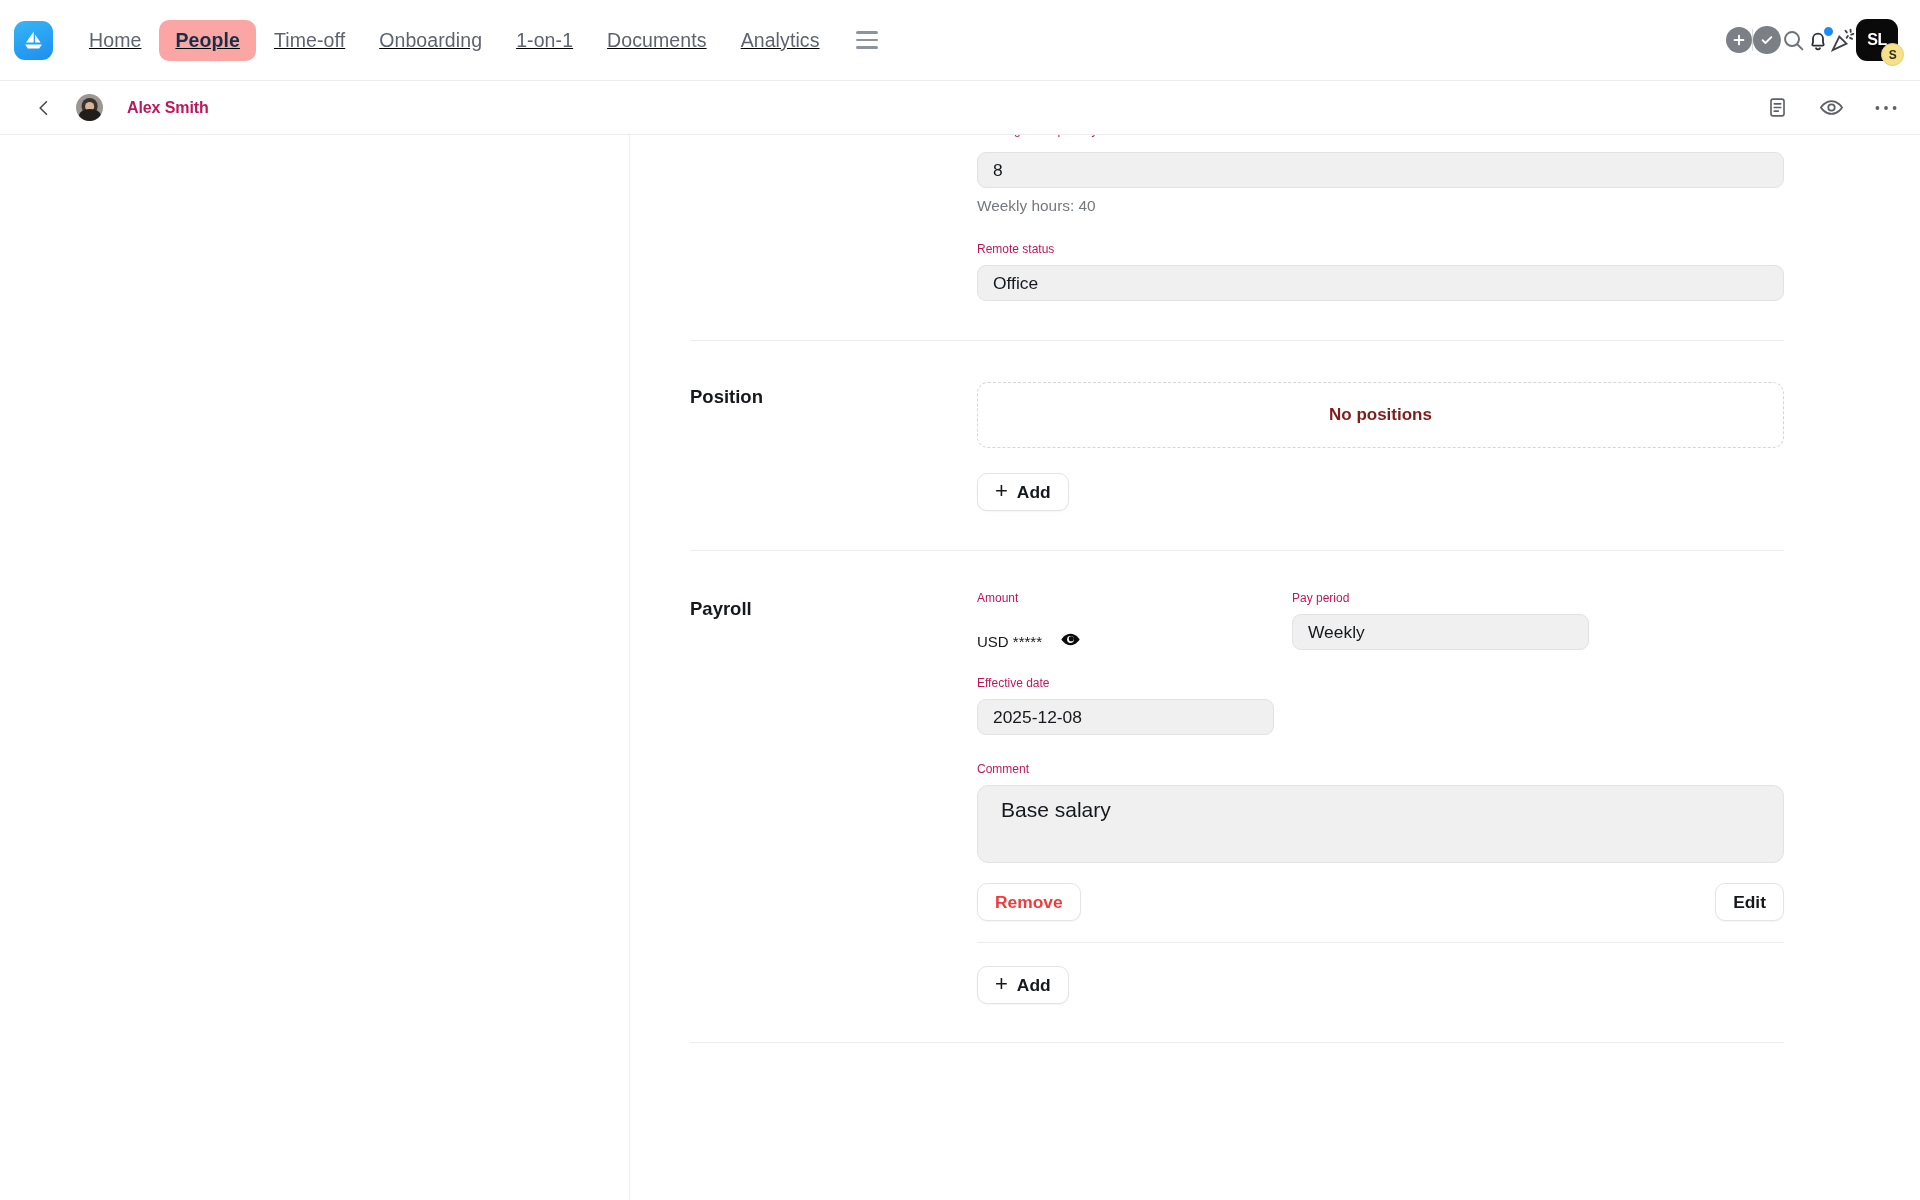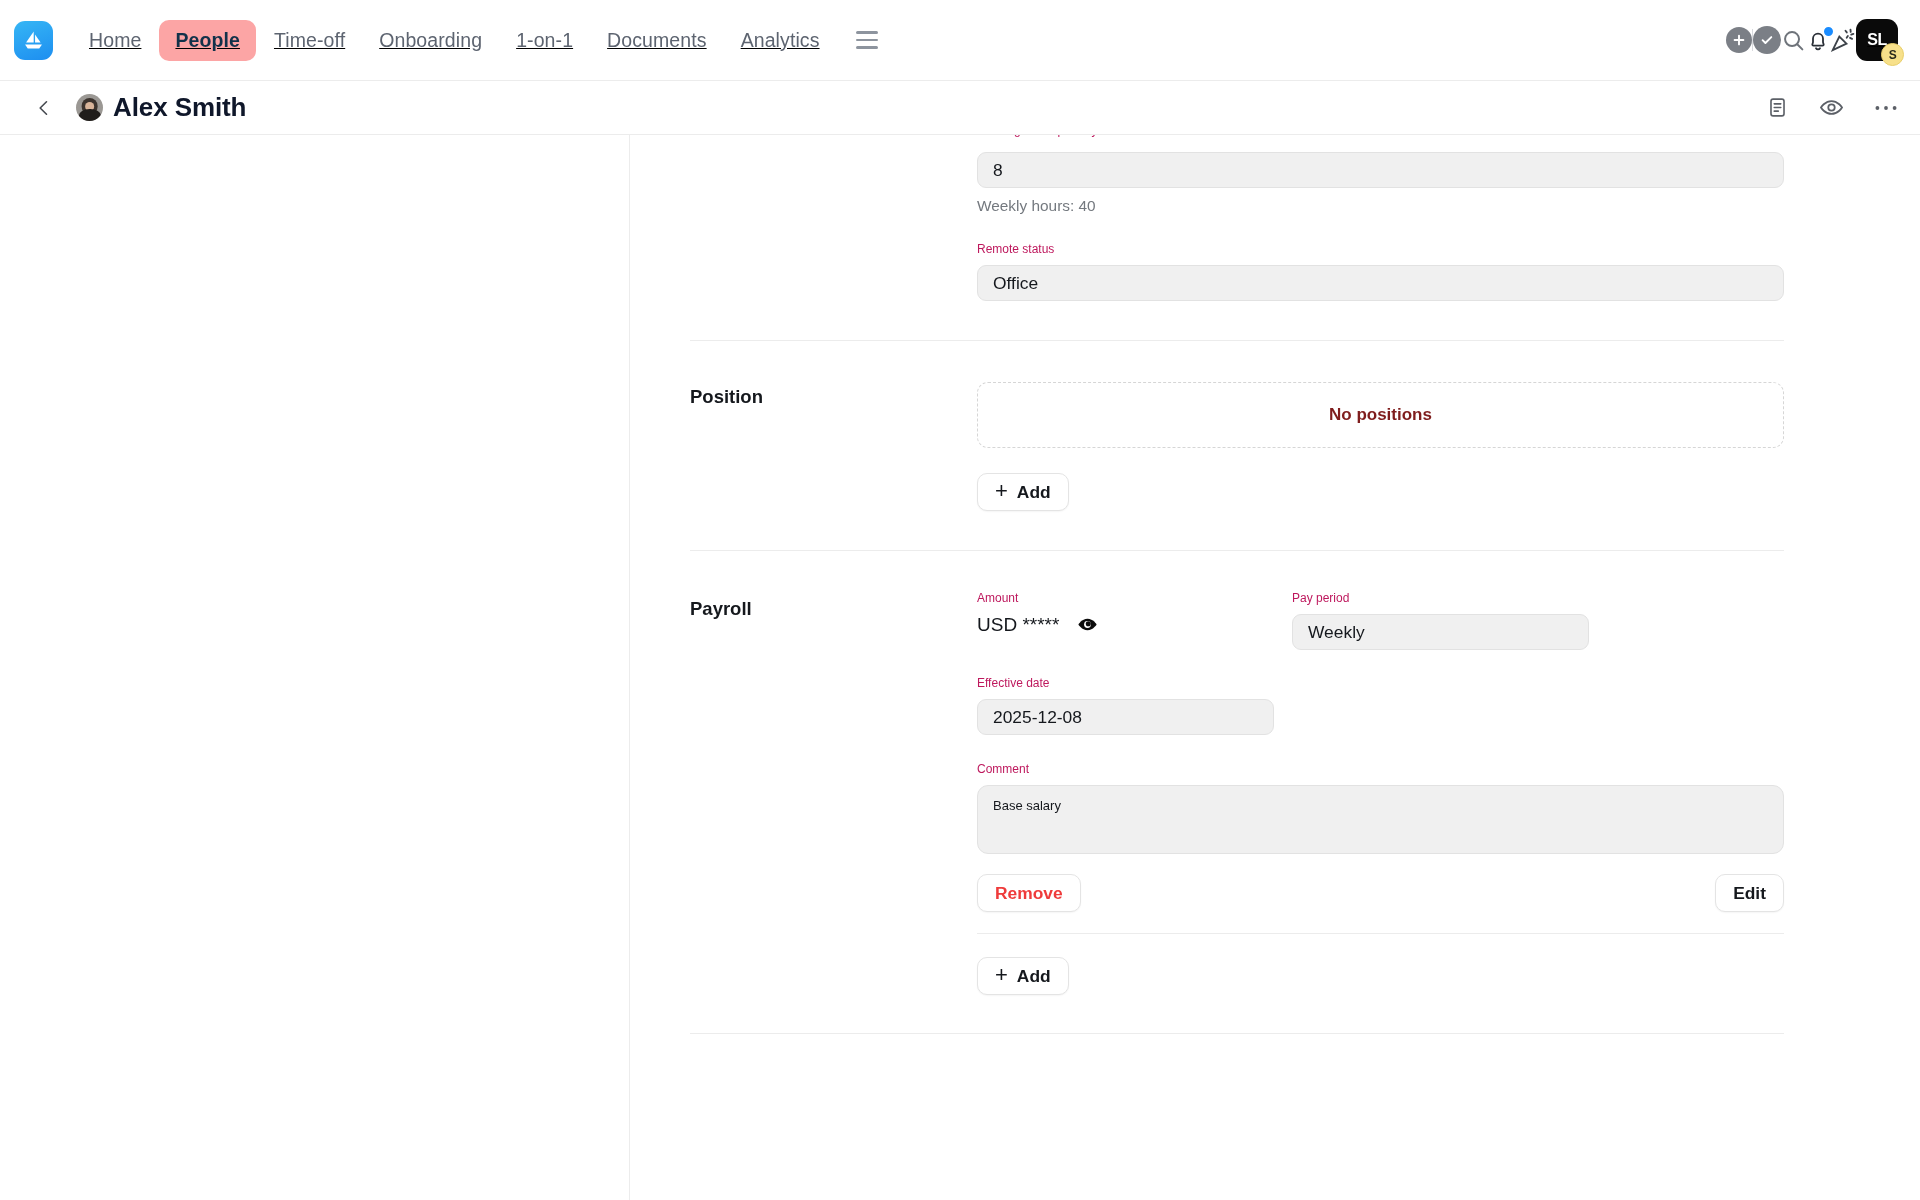--- a/index.html
+++ b/index.html
@@ -115,22 +115,22 @@
     position:absolute; left:50%; bottom:-6%; transform:translateX(-50%);
     width: 82%; height: 50%; border-radius: 48% 48% 0 0;
     background:#201d1b;
   }
   .person-avatar .face {
     position:absolute; left:50%; top:30%; transform:translateX(-50%);
     width: 36%; height: 34%; border-radius:50%;
     background:#d8b49a;
   }
   .person-name {
-    margin-left: 10px;
-    font-size: 26px; font-weight: 700; color: #0f172a;
+    margin-left: 24px;
+    font-size: 16px; font-weight: 700; color: #be185d;
     letter-spacing: -0.1px;
   }
   .subheader-right { margin-left:auto; display:flex; align-items:center; gap: 30px; }
 
   
   .page {
     position:relative;
     height: calc(1200px - 81px - 54px);
     overflow: hidden;
     background:#fff;
@@ -212,38 +212,38 @@
   .btn .plus { font-size: 22px; font-weight: 400; line-height:1; margin-top:-2px; }
   .btn.danger { color:#ef3b3b; }
 
   .grid2 {
     display:grid;
     grid-template-columns: 297px 297px;
     column-gap: 18px;
     row-gap: 0;
   }
   .amount-val {
-    display:flex; align-items:flex-start; gap: 18px;
-    font-size: 19px; color:#15181d;
+    display:flex; align-items:flex-end; gap: 18px;
+    font-size: 15px; color:#15181d;
     height: 36px;
   }
   .chip-avatar {
     width: 22px;height:22px;border-radius:50%;
     background:#fae38c;
     display:flex;align-items:center;justify-content:center;
     font-size:12.5px;font-weight:700;color:#2c2a1f;
     margin-right: 10px; flex:0 0 auto;
   }
   .textarea-box {
     background:#f0f0f0;
     border:1px solid #e2e2e2;
     border-radius:11px;
-    height: 69px;
-    padding: 12px 15px;
-    font-size: 13px;
+    height: 78px;
+    padding: 12px 23px;
+    font-size: 21px;
     color:#15181d;
     cursor:text;
   }
   .btnrow { display:flex; align-items:center; justify-content:space-between; }
 </style>
 </head>
 <body>
 
 <div class="topnav">
 

